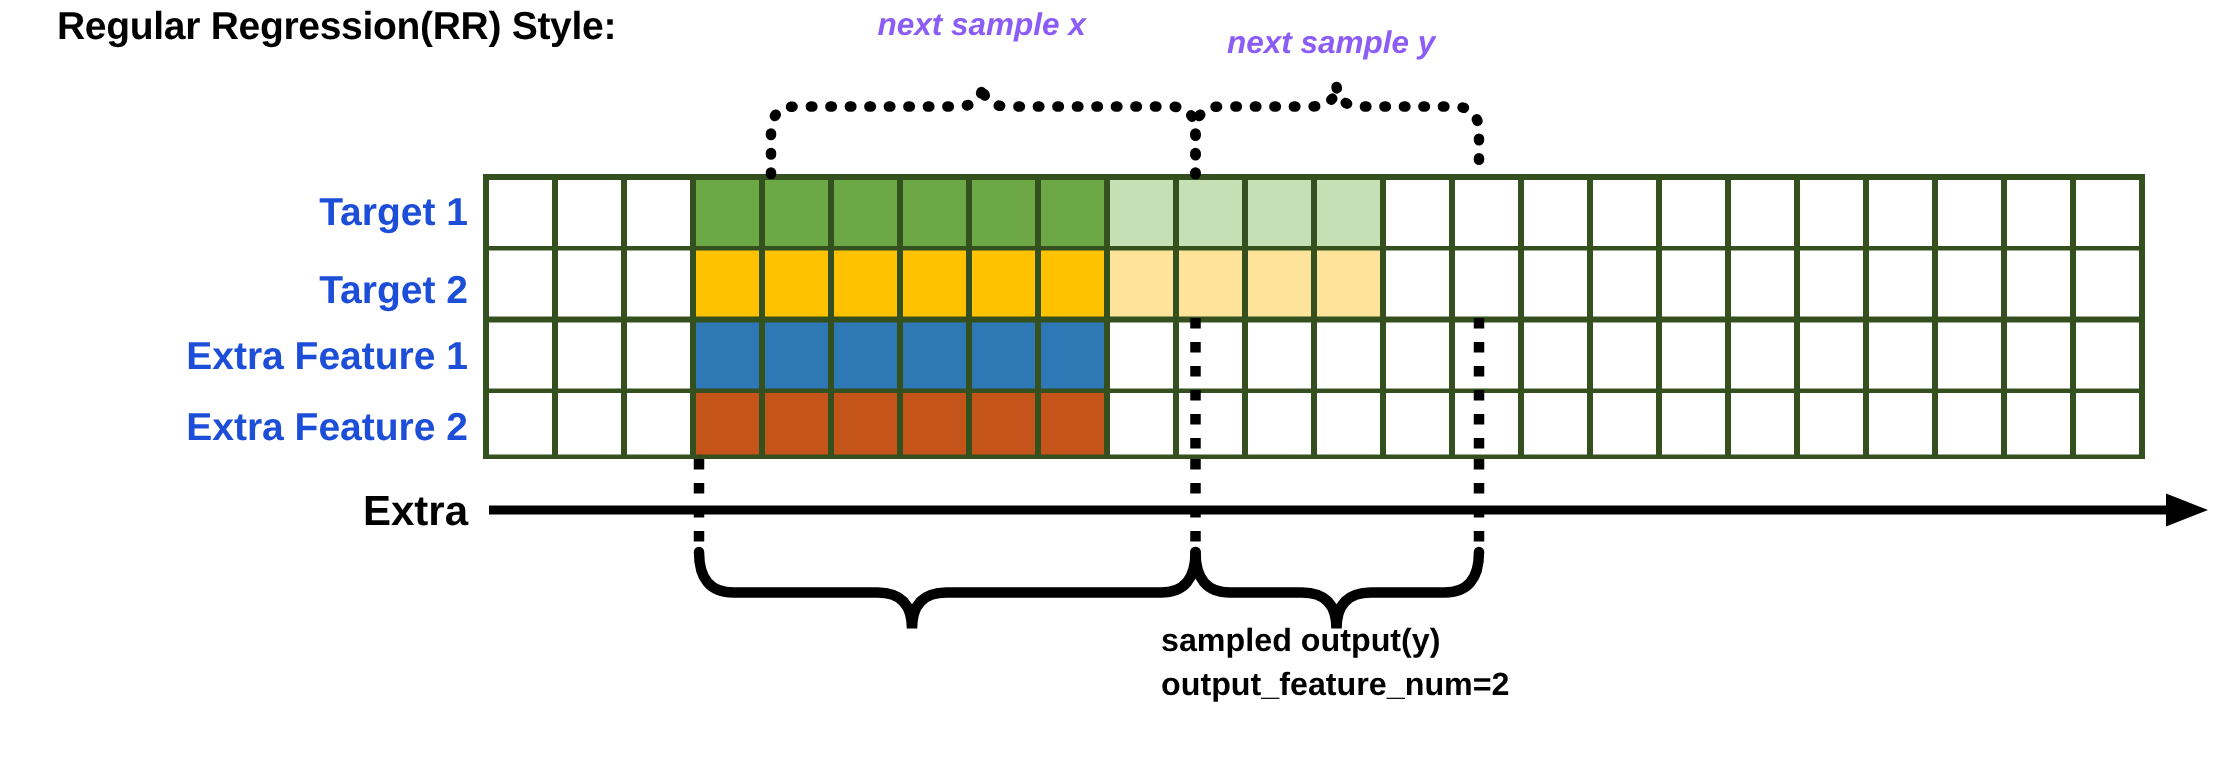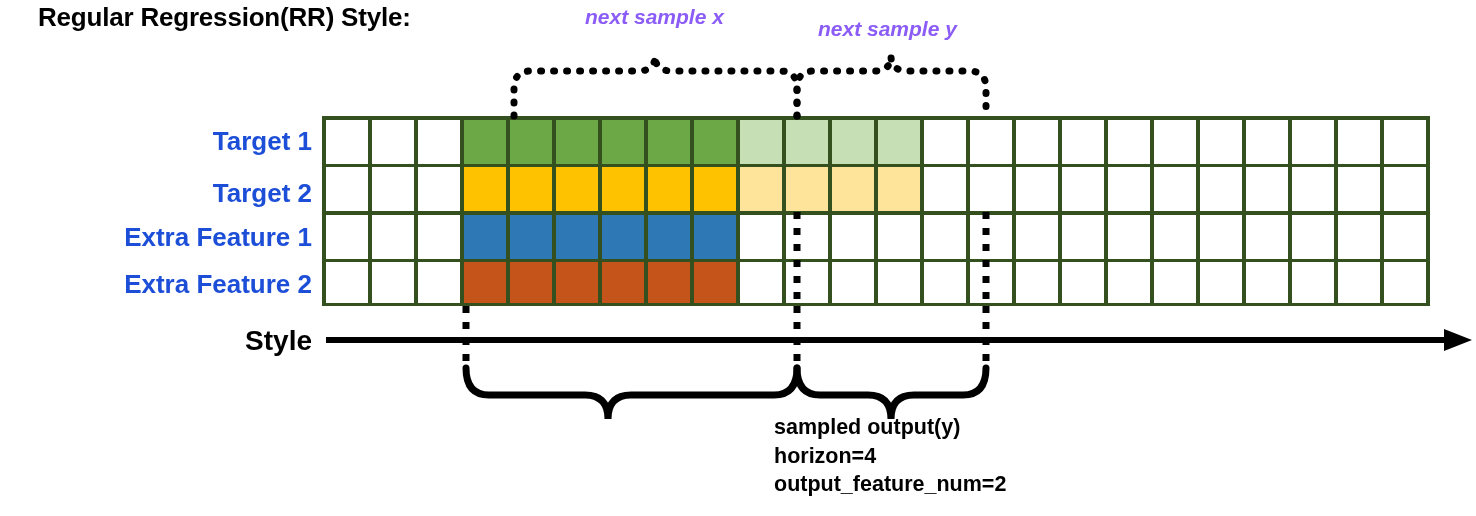--- a/index.html
+++ b/index.html
@@ -246,34 +246,33 @@
         <div class="cell" style="background: rgb(255, 255, 255);"></div>
         <div class="cell" style="background: rgb(255, 255, 255);"></div>
         <div class="cell" style="background: rgb(255, 255, 255);"></div>
         <div class="cell" style="background: rgb(255, 255, 255);"></div>
         <div class="cell" style="background: rgb(255, 255, 255);"></div>
         <div class="cell" style="background: rgb(255, 255, 255);"></div>
         <div class="cell" style="background: rgb(255, 255, 255);"></div>
       </div>
     </div>
 
-  <div id="time-label">Style</div>
+  <div id="time-label">Extra</div>
   <div id="time-axis">
     <svg width="1146" height="26" viewBox="0 0 1146 26">
       <line x1="0" y1="13" x2="1118" y2="13" stroke="#000" stroke-width="6"></line>
       <polygon points="1118,2 1146,13 1118,24" fill="#000"></polygon>
     </svg>
   </div>
 
   <div class="top-annot" style="left:585px; top:6px;">next sample x</div>
   <div class="top-annot" style="left:818px; top:6px;margin-top:12px;">next sample y</div>
 
   <div class="bottom-annot" style="left:774px; top:413px;">
     <div>sampled output(y)</div>
-    <div>horizon=4</div>
     <div>output_feature_num=2</div>
   </div>
 
   <svg id="overlay" viewBox="0 0 1476 516">
 
     <g stroke="#000" stroke-width="7" stroke-linecap="round" fill="none" stroke-dasharray="1 12">
       <path d="M 514,116 L 514,88 Q 514,71 531,71 L 638,71 Q 655,71 655,56 Q 655,71 672,71 L 780,71 Q 797,71 797,88 L 797,116"></path>
     </g>
 
     <g stroke="#000" stroke-width="7" stroke-linecap="round" fill="none" stroke-dasharray="1 12">

